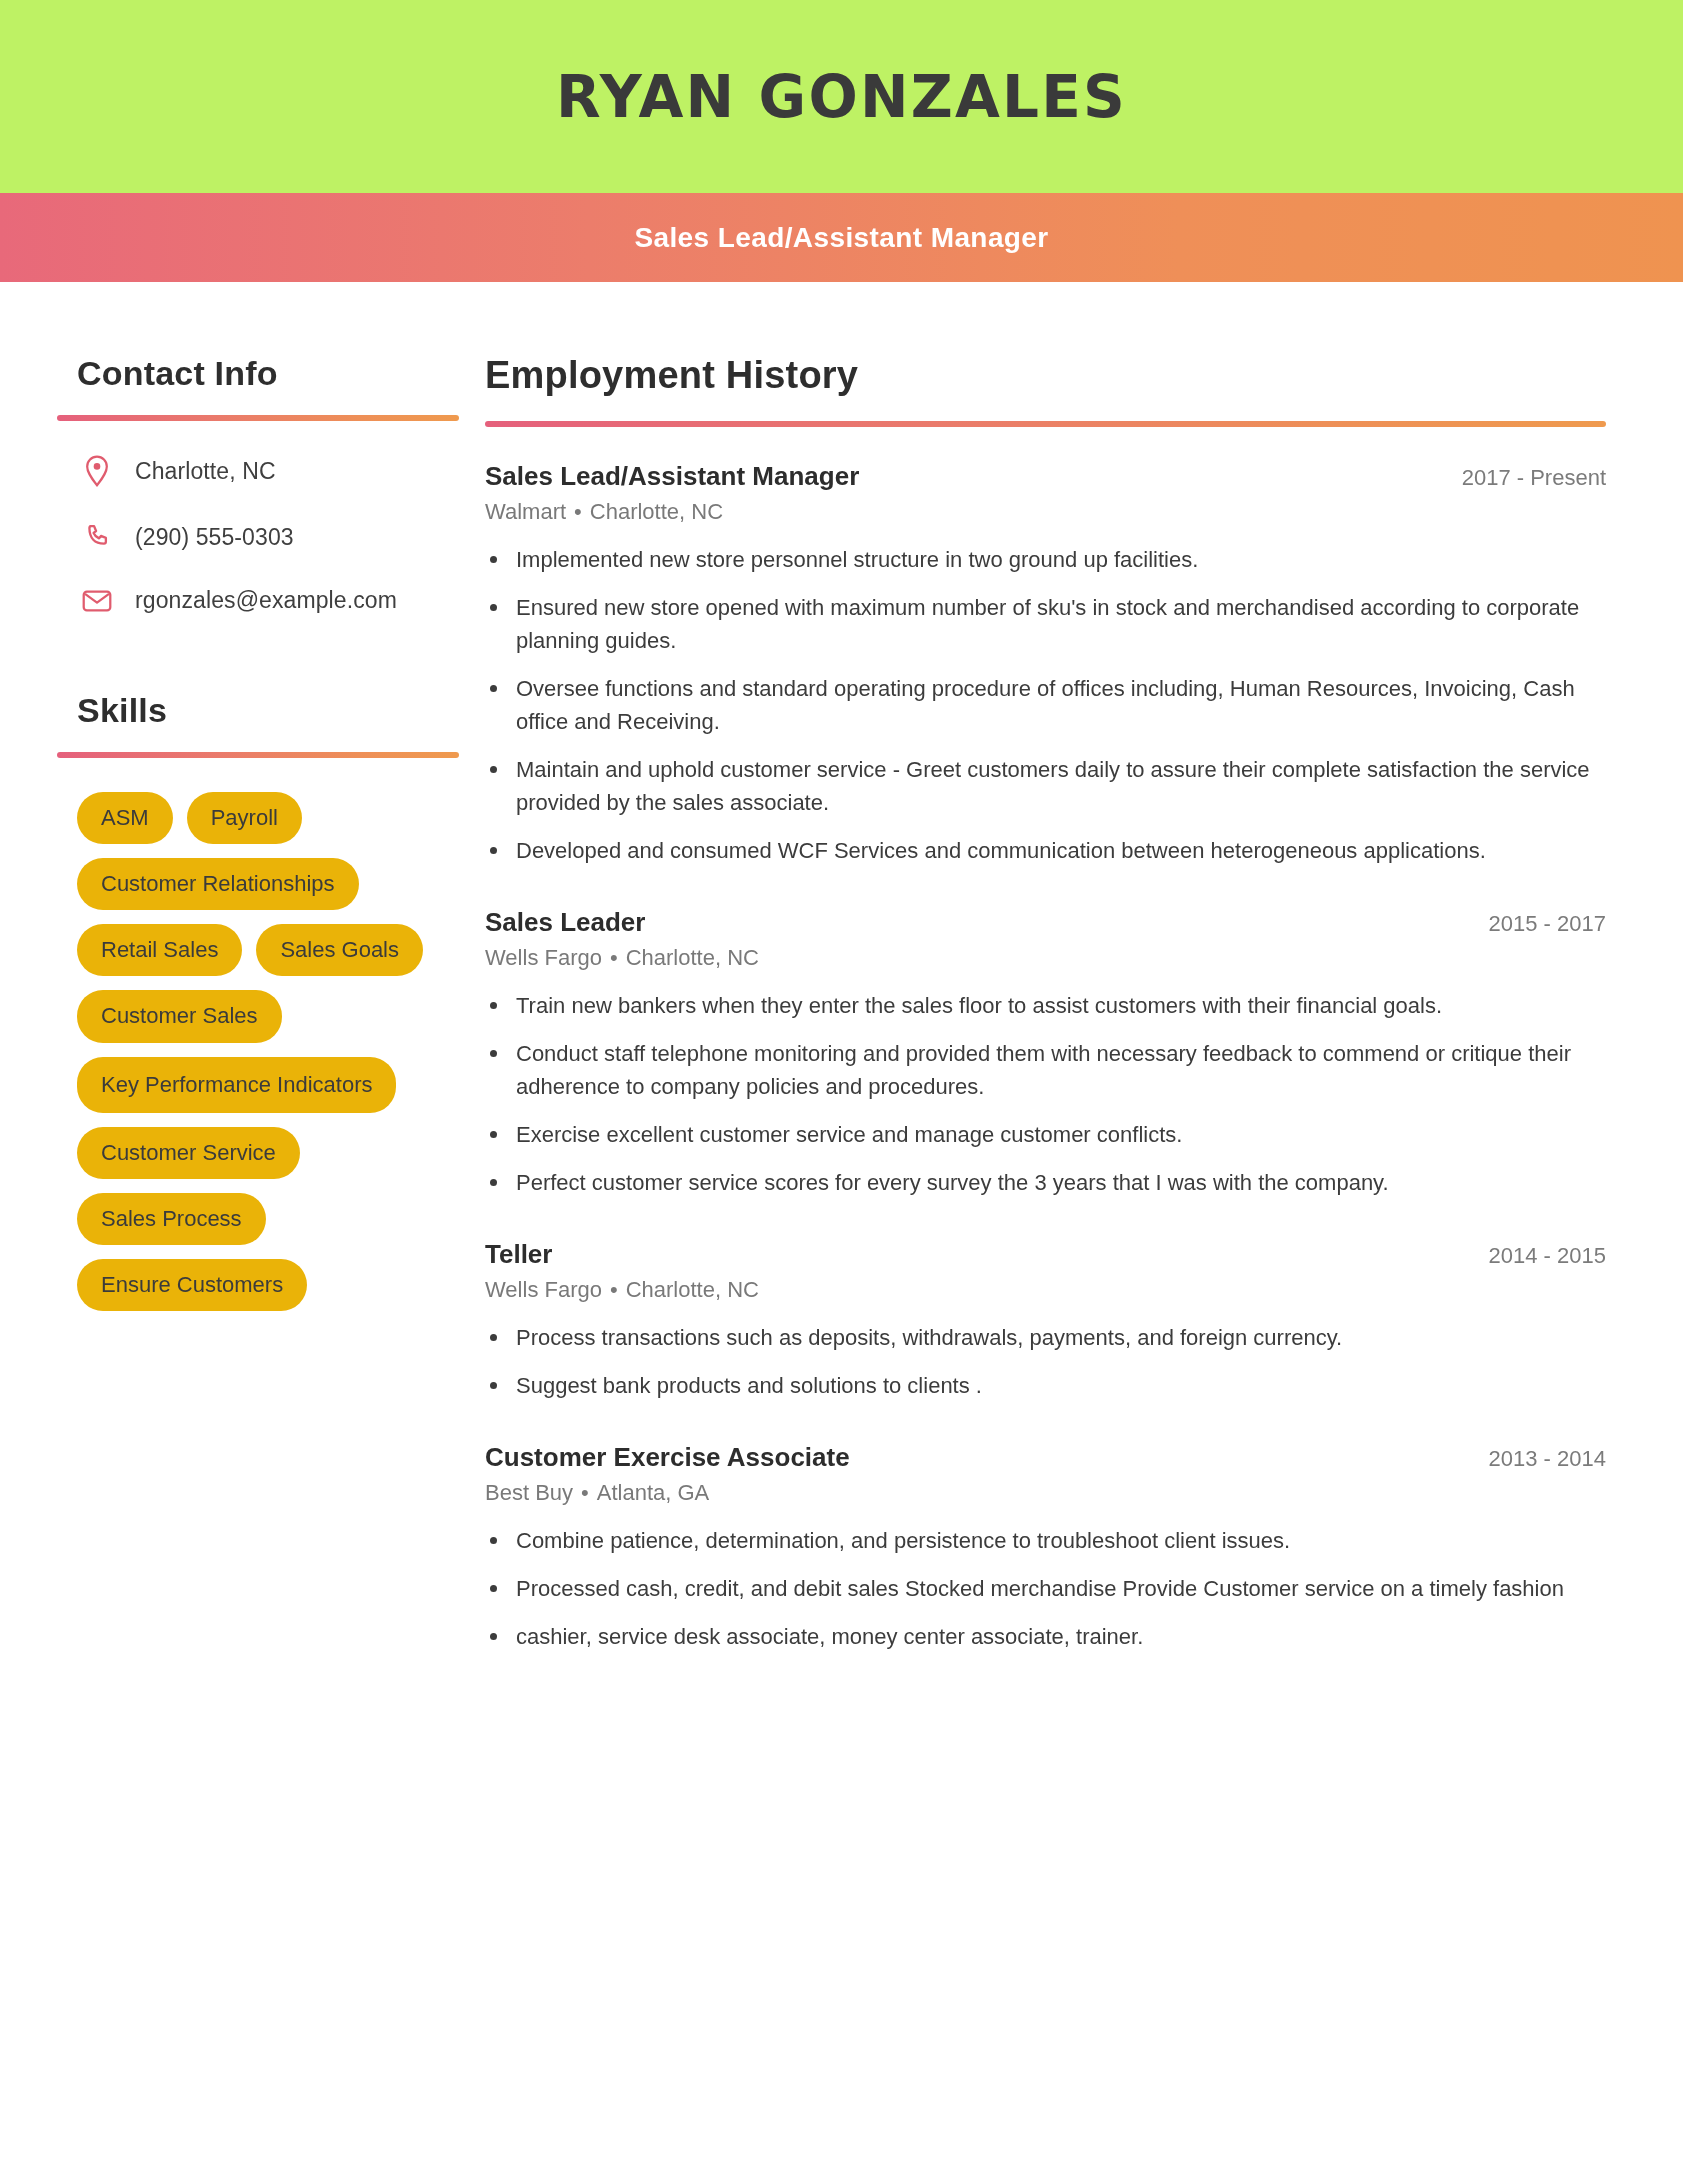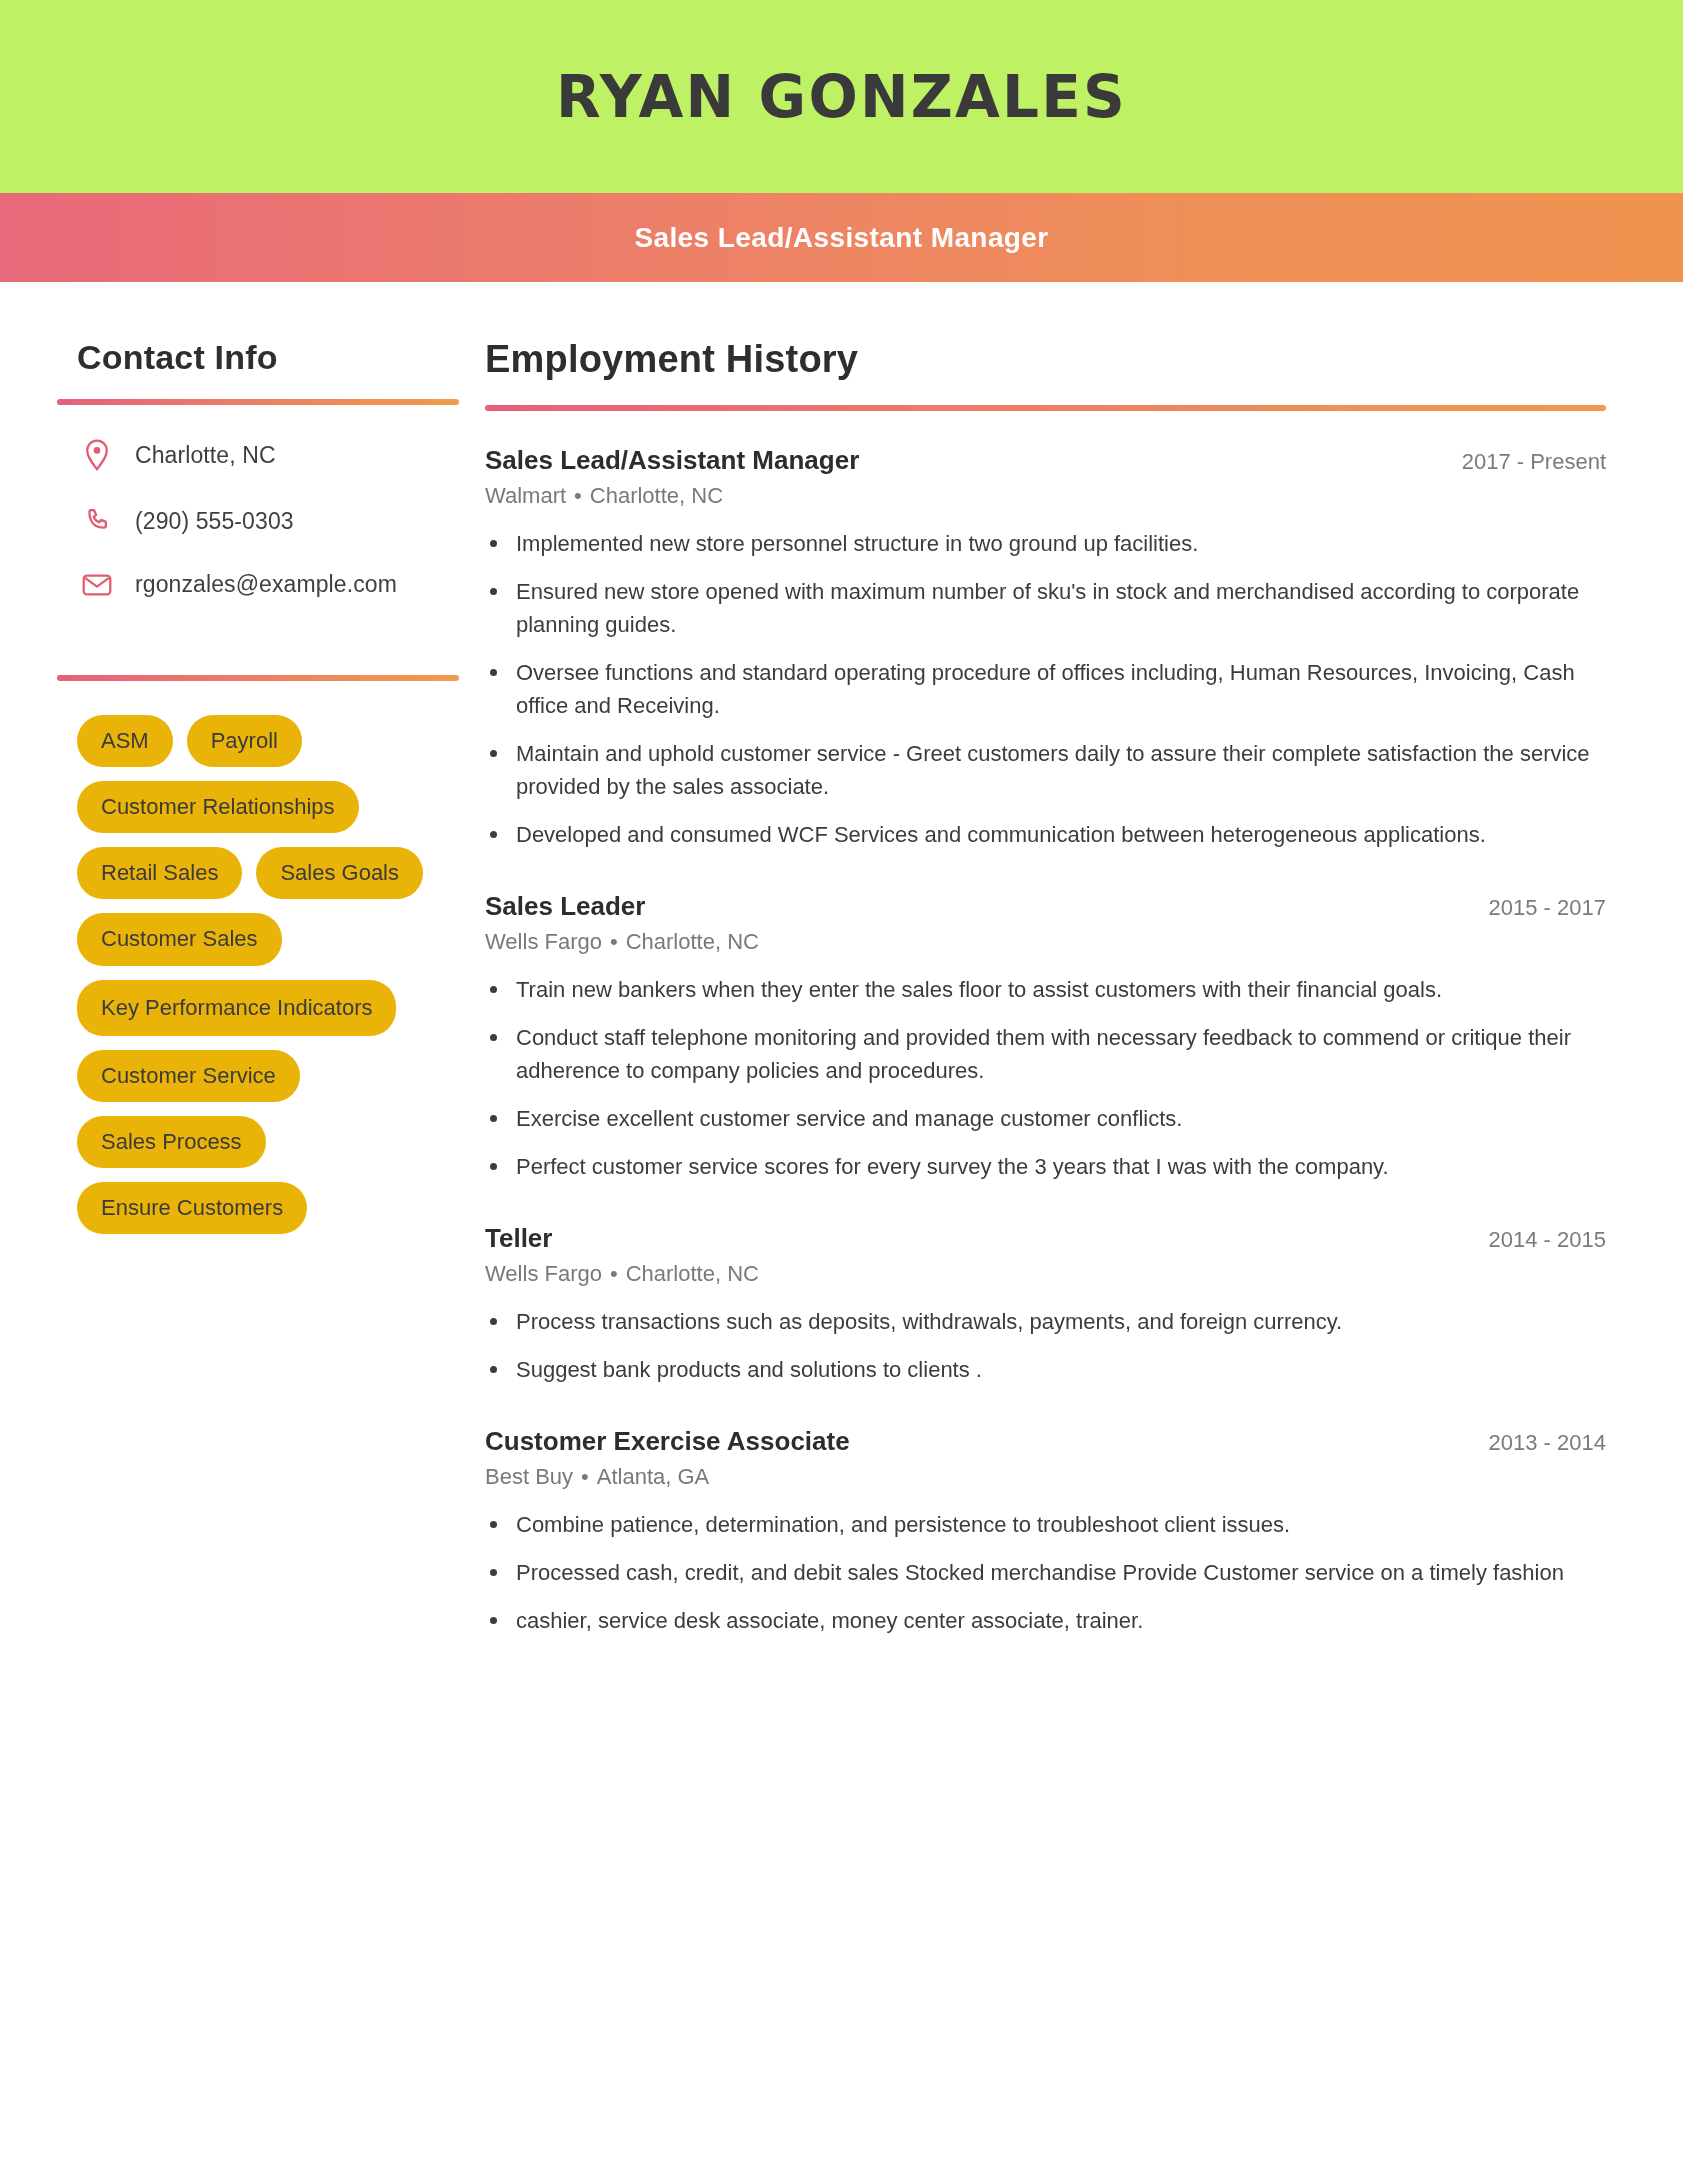--- a/index.html
+++ b/index.html
@@ -47,21 +47,21 @@
     font-size: 28px;
     font-weight: bold;
     color: #ffffff;
     letter-spacing: 0.4px;
   }
 
   
   .body-wrap {
     display: flex;
     align-items: flex-start;
-    padding-top: 56px;
+    padding-top: 72px;
   }
 
   .sidebar {
     width: 485px;
     flex: 0 0 485px;
     padding-left: 77px;
     padding-right: 26px;
   }
 
   .main-col {
@@ -238,20 +238,21 @@
               <path d="M2.8 4.4 L14 12.6 L25.2 4.4" fill="none" stroke="#e05c6e" stroke-width="2.1" stroke-linejoin="round"></path>
             </svg>
           </span>
           <span class="contact-text">rgonzales@example.com</span>
         </div>
 
       </div>
     </section>
 
     <section>
+      <h2 class="section-title">Skills</h2>
       <div class="divider"></div>
 
       <div class="skill-rows">
         <div class="skill-line">
           <span class="skill-pill">ASM</span>
           <span class="skill-pill">Payroll</span>
         </div>
         <div class="skill-line">
           <span class="skill-pill">Customer Relationships</span>
         </div>

